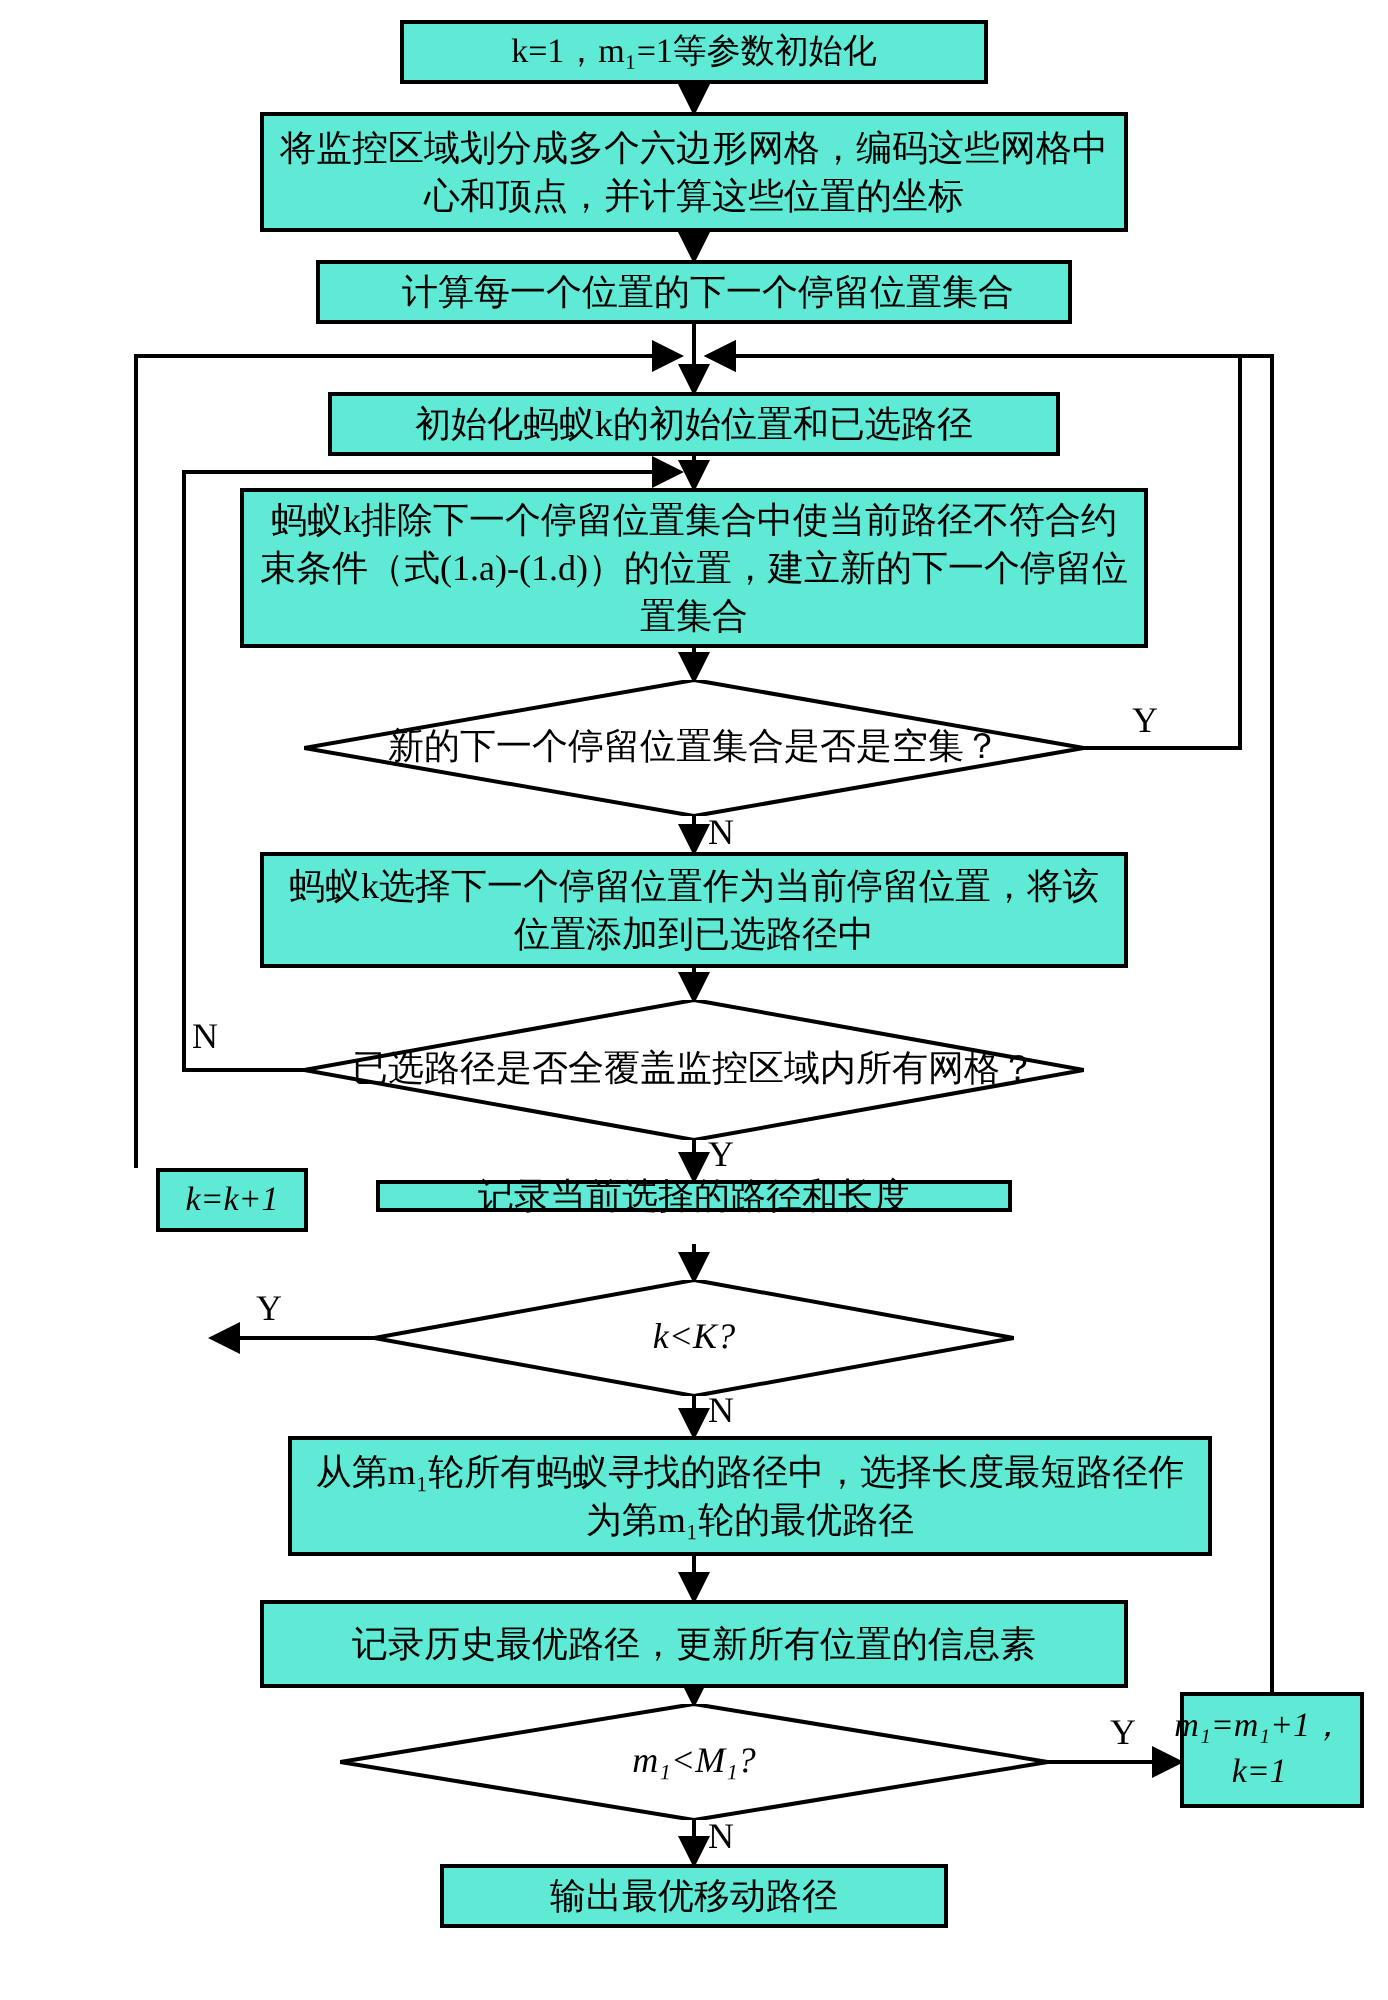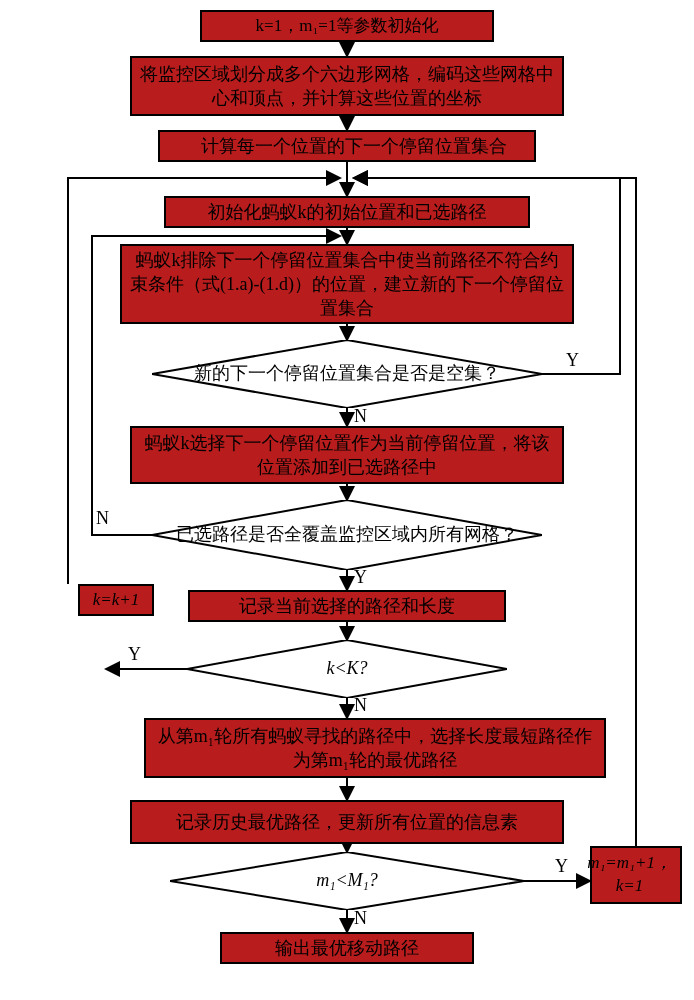--- a/index.html
+++ b/index.html
@@ -8,21 +8,21 @@
     padding: 0;
     background: #fff;
     font-family: "SimSun", "宋体", serif;
     width: 694px;
     height: 1000px;
     position: relative;
   }
   .box {
     position: absolute;
     border: 2px solid #000;
-    background: #b91c1c;
+    background: #5eead4;
     display: flex;
     align-items: center;
     justify-content: center;
     text-align: center;
     padding: 4px 8px;
     font-size: 18px;
     line-height: 1.35;
   }
   .box-sm {
     font-size: 17px;
@@ -140,21 +140,21 @@
 
 <div class="diamond-wrap" style="left:152px; top:500px; width:390px; height:70px;">
   <svg class="diamond-svg" width="390" height="70" viewBox="0 0 390 70">
     <polygon points="195,0 390,35 195,70 0,35" fill="#fff" stroke="#000" stroke-width="2"></polygon>
   </svg>
   <div class="diamond-text">
       <span>已选路径是否全覆盖监控区域内所有网格？</span>
     </div>
 </div>
 
-<div class="box" style="left:188px; top:590px; width:318px; height:32px;">
+<div class="box" style="left:188px; top:590px; width:318px; height:16px;">
   <span>记录当前选择的路径和长度</span>
 </div>
 
 <div class="diamond-wrap" style="left:187px; top:640px; width:320px; height:58px;">
   <svg class="diamond-svg" width="320" height="58" viewBox="0 0 320 58">
     <polygon points="160,0 320,29 160,58 0,29" fill="#fff" stroke="#000" stroke-width="2"></polygon>
   </svg>
   <div class="diamond-text">
       <span class="italic">k&lt;K?</span>
     </div>

